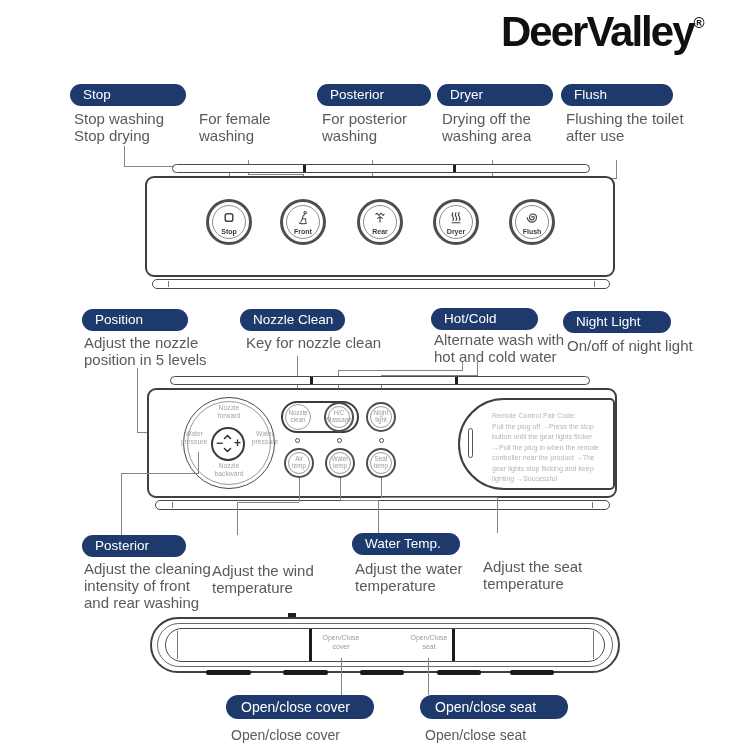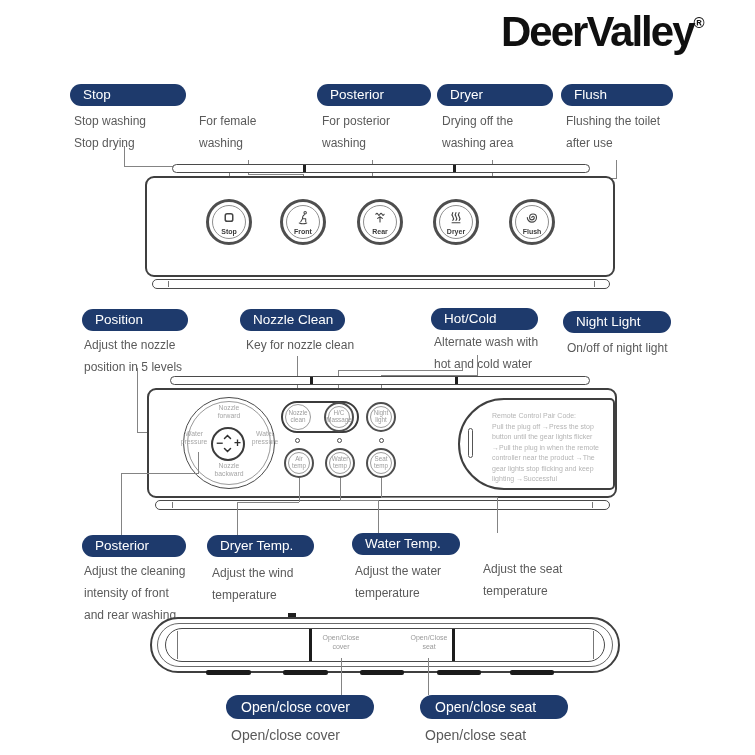--- a/index.html
+++ b/index.html
@@ -2,21 +2,21 @@
 <html><head>
 <meta charset="utf-8">
 <style>
   html,body{margin:0;padding:0;background:#fff}
   .stage{position:relative;width:755px;height:755px;background:#fff;overflow:hidden;
          font-family:"Liberation Sans",sans-serif;color:#333}
   .logo{position:absolute;left:501px;top:8px;font-size:42px;font-weight:bold;color:#101010;letter-spacing:-2px;white-space:nowrap}
   .logo sup{font-size:15px;letter-spacing:0;vertical-align:18px}
   .pill{position:absolute;height:22px;border-radius:11px;background:#1e3a6c;color:#fff;
         font-size:13.5px;line-height:22px;padding-left:13px;box-sizing:border-box;white-space:nowrap}
-  .desc{position:absolute;font-size:12px;line-height:22px;color:#5a5a5a;white-space:pre-line}
+  .desc{position:absolute;font-size:15px;line-height:17px;color:#5a5a5a;white-space:pre-line}
   .ln{position:absolute;background:#848484}
   .strip{position:absolute;border:1.5px solid #4a4a4a;border-radius:5px;background:#fff;box-sizing:border-box}
   .tick{position:absolute;background:#1f1f1f}
   .mtick{position:absolute;background:#777}
   .face{position:absolute;border:2px solid #3f3f3f;border-radius:9px;background:#fff;box-sizing:border-box}
   .ring{position:absolute;border:3px solid #4e4e4e;border-radius:50%;background:#fff;box-sizing:border-box}
   .ring-i{position:absolute;left:3px;top:3px;width:34px;height:34px;border:1px solid #8f8f8f;border-radius:50%;box-sizing:border-box}
   .bicon{position:absolute;left:50%;top:4px;transform:translateX(-50%);width:15px;height:15px}
   .btn-label{position:absolute;left:0;width:100%;bottom:3px;text-align:center;font-size:7px;font-weight:bold;color:#3a3a3a}
   .circle{position:absolute;border-radius:50%;box-sizing:border-box;background:#fff}
@@ -240,21 +240,20 @@
   <div class="ln" style="left:340px;top:500px;width:38px;height:1px"></div>
   <div class="ln" style="left:378px;top:500px;width:1px;height:33px"></div>
   <div class="ln" style="left:381px;top:478px;width:1px;height:19px"></div>
   <div class="ln" style="left:381px;top:497px;width:116px;height:1px"></div>
   <div class="ln" style="left:497px;top:497px;width:1px;height:36px"></div>
 
   <div class="pill" style="left:82px;top:535px;width:104px">Posterior</div>
   <div class="desc" style="left:84px;top:560px">Adjust the cleaning
 intensity of front
 and rear washing</div>
-  <div class="pill" style="left:207px;top:535px;width:107px">Dryer Temp.</div>
   <div class="desc" style="left:212px;top:562px">Adjust the wind
 temperature</div>
   <div class="pill" style="left:352px;top:533px;width:108px">Water Temp.</div>
   <div class="desc" style="left:355px;top:560px">Adjust the water
 temperature</div>
   <div class="desc" style="left:483px;top:558px">Adjust the seat
 temperature</div>
 
   <div class="capline" style="left:150px;top:617px;width:470px;height:56px;border:2px solid #3f3f3f;border-radius:28px"></div>
   <div class="capline" style="left:157px;top:623px;width:456px;height:44px;border:1px solid #6a6a6a;border-radius:22px"></div>

